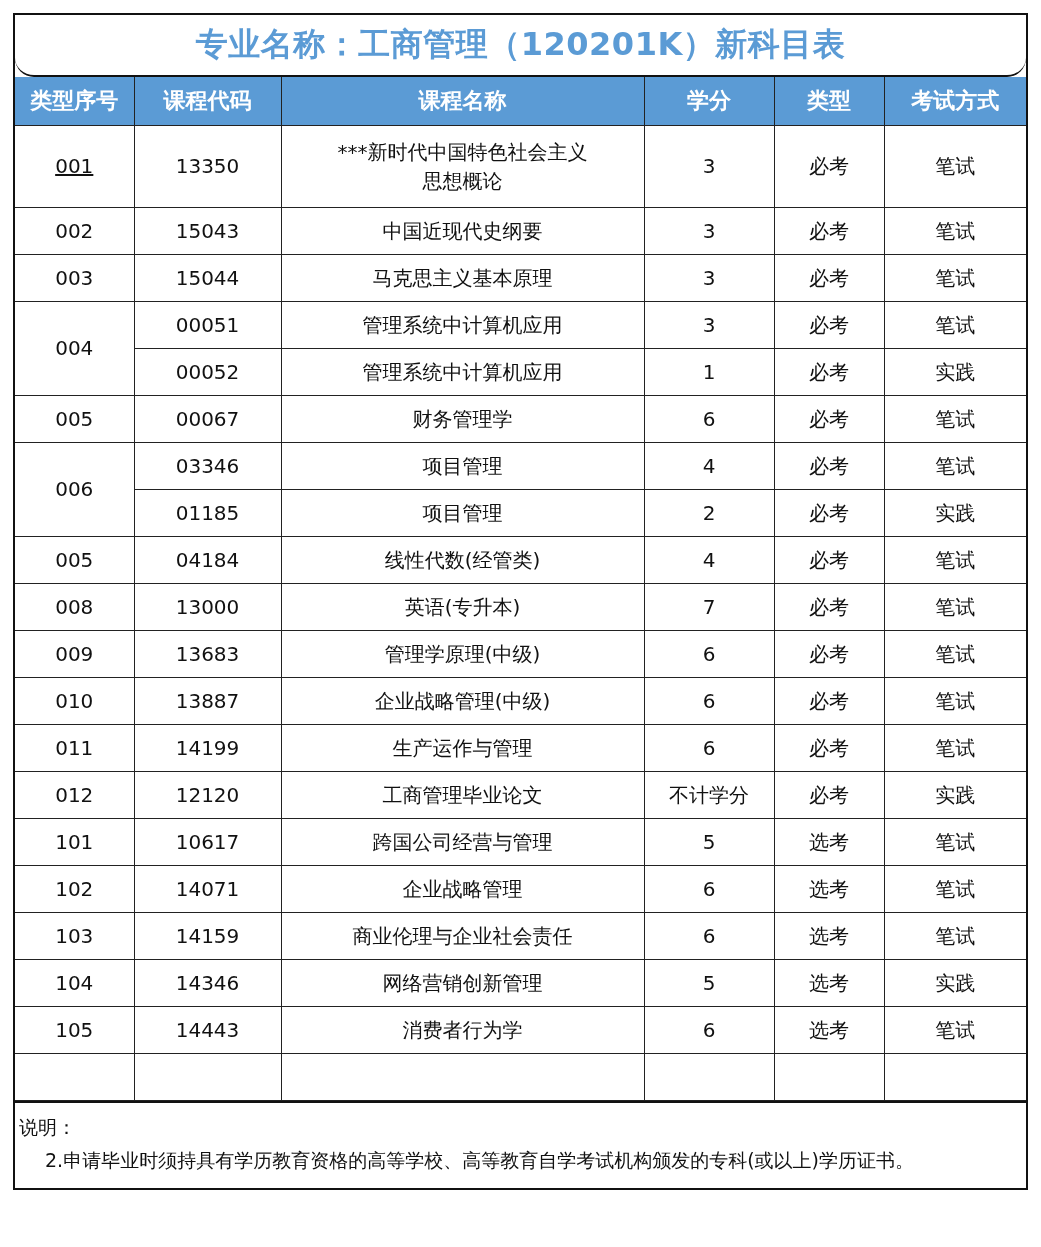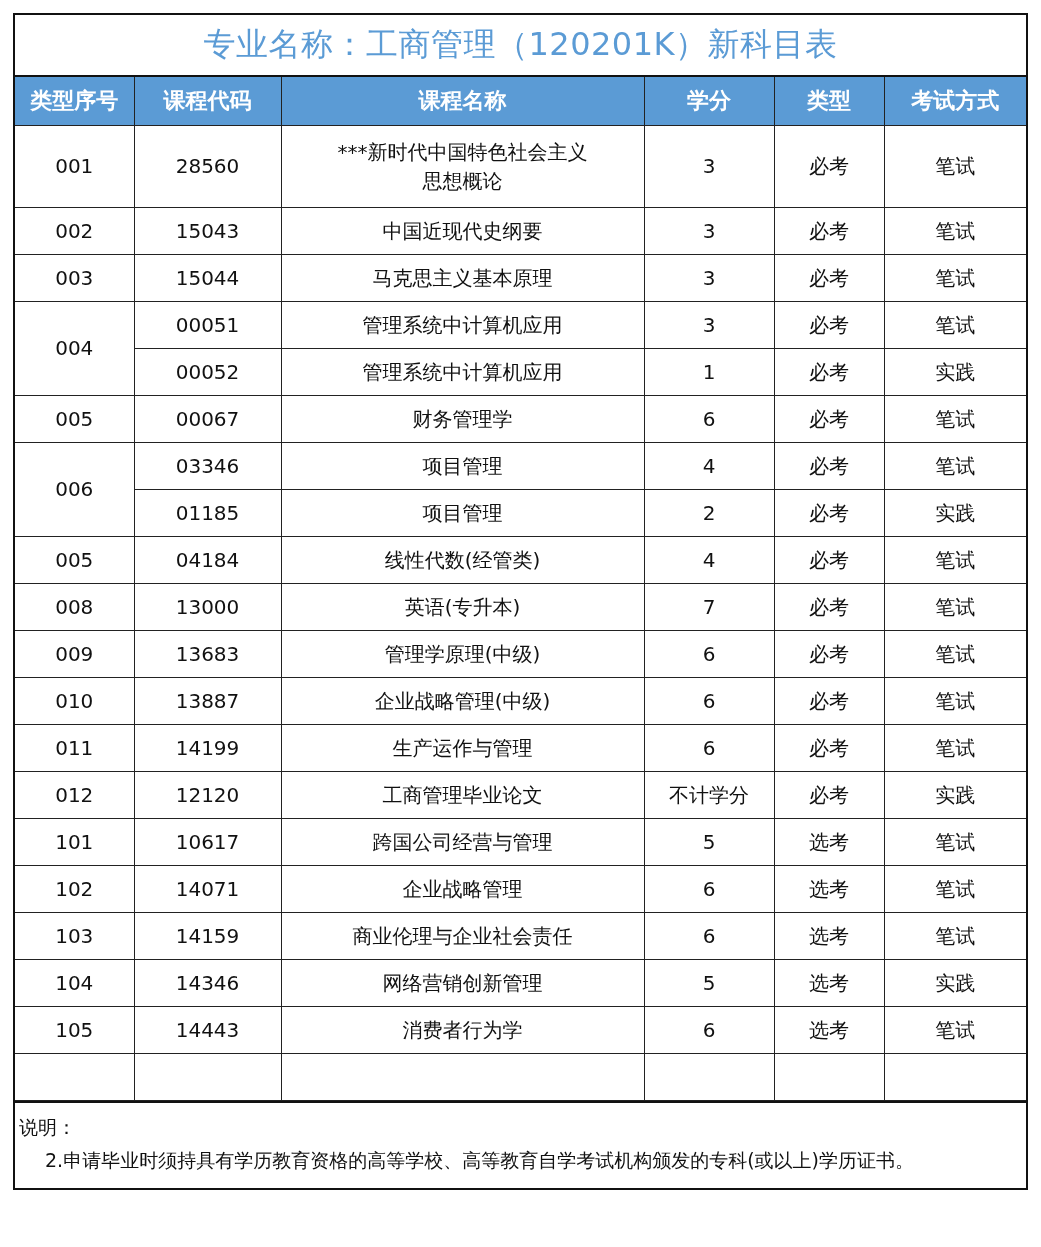--- a/index.html
+++ b/index.html
@@ -1,26 +1,26 @@
 <!DOCTYPE html>
 <html><head>
 <meta charset="utf-8">
 <style>
   html, body { margin: 0; padding: 0; background: #ffffff; }
   body { width: 1041px; height: 1247px; position: relative; font-family: "DejaVu Sans", "Liberation Sans", sans-serif; color: #111; }
   .sheet { position: absolute; left: 13px; top: 13px; width: 1015px; border: 2px solid #111; box-sizing: border-box; }
-  .title { height: 60px; display: flex; align-items: center; justify-content: center; font-size: 32px; font-weight: normal; color: #5b9bd5; border-bottom: 2px solid #111; letter-spacing: 0.5px; }
+  .title { height: 60px; display: flex; align-items: center; justify-content: center; font-size: 32px; font-weight: bold; color: #5b9bd5; border-bottom: 2px solid #111; letter-spacing: 0.5px; border-radius: 19px; }
   table { border-collapse: collapse; width: 100%; table-layout: fixed; }
   th, td { border: 1.5px solid #222; text-align: center; vertical-align: middle; padding: 0; }
   table tr > *:first-child { border-left: none; }
   table tr > *:last-child { border-right: none; }
   thead tr:first-child th { border-top: none; }
   th { background: #5b9bd5; color: #ffffff; font-size: 22px; font-weight: bold; height: 48px; font-family: Liberation Serif, serif; }
   td { font-size: 20px; height: 46px; line-height: 1.45; }
-  td.tall { height: 81px; }
+  td.tall { height: 81px; text-decoration: underline; }
   .footer { border-top: 2px solid #111; height: 47px; display: flex; align-items: center; justify-content: center; font-size: 19px; }
   .notes { border-top: 2px solid #111; padding: 8px 4px 10px 4px; font-size: 19px; line-height: 1.75; }
   .notes .item { padding-left: 26px; }
 </style>
 </head>
 <body>
 
 <div class="sheet">
   <div class="title">专业名称：工商管理（120201K）新科目表</div>
   <table>
@@ -38,21 +38,21 @@
         <th>课程代码</th>
         <th>课程名称</th>
         <th>学分</th>
         <th>类型</th>
         <th>考试方式</th>
       </tr>
     </thead>
     <tbody>
       <tr>
         <td class="tall">001</td>
-        <td>28560</td>
+        <td>13350</td>
         <td><span>***新时代中国特色社会主义</span><br><span>思想概论</span></td>
         <td>3</td>
         <td>必考</td>
         <td>笔试</td>
       </tr>
       <tr>
         <td>002</td>
         <td>15043</td>
         <td>中国近现代史纲要</td>
         <td>3</td>

